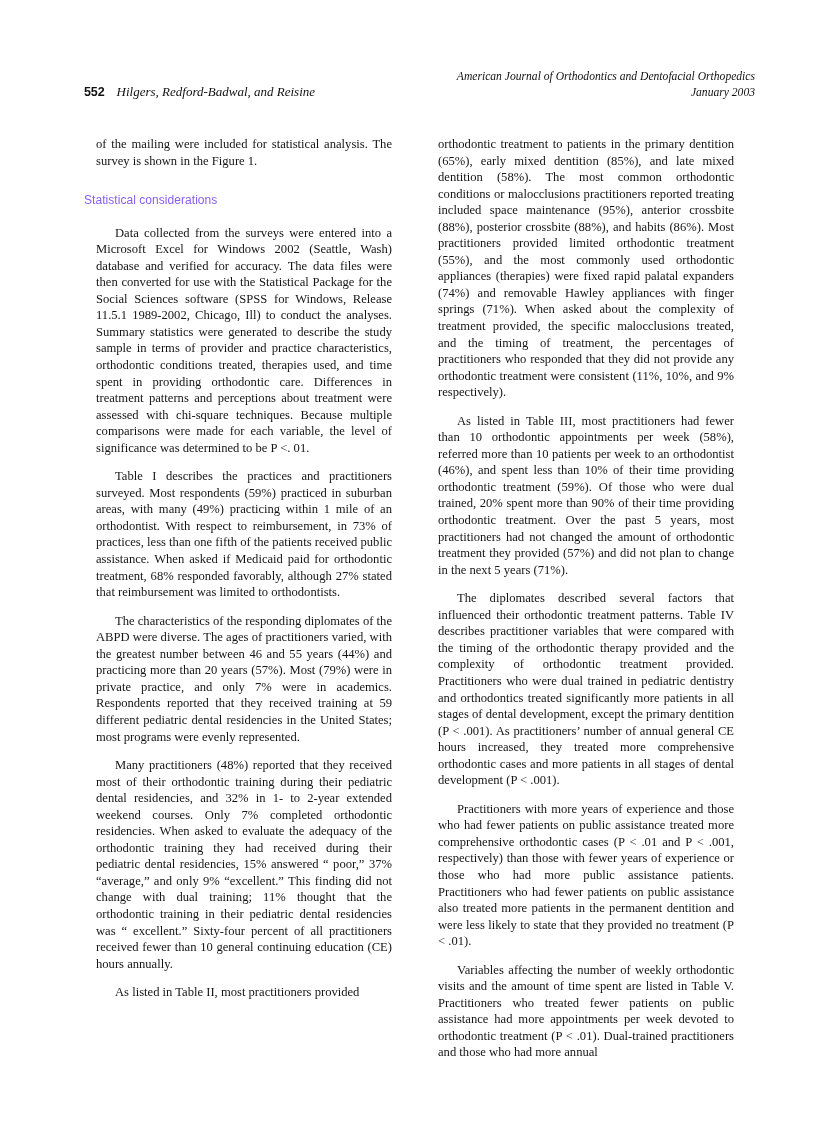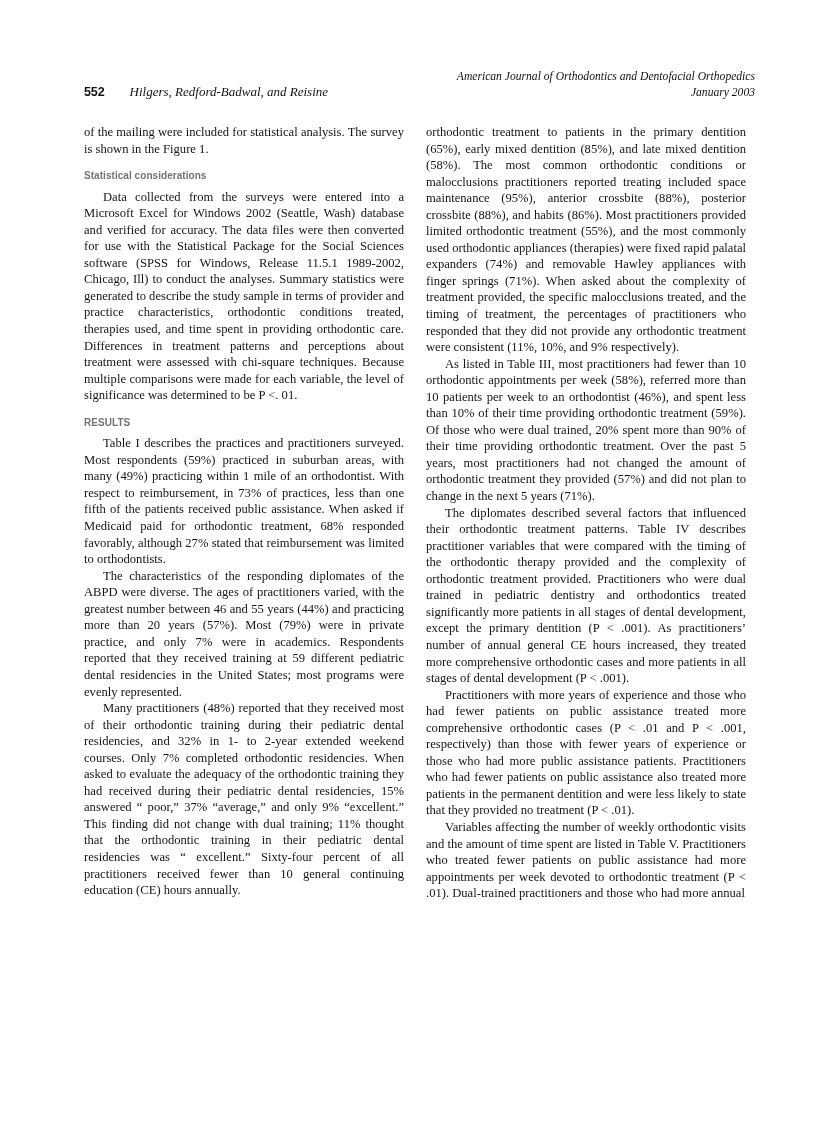--- a/index.html
+++ b/index.html
@@ -44,21 +44,21 @@
     font-family: "Liberation Sans", sans-serif;
     font-weight: bold;
     font-size: 12.5px;
     letter-spacing: -0.1px;
     color: #111;
   }
   .rh-authors {
     font-family: "Liberation Serif", serif;
     font-style: italic;
     font-size: 13px;
-    margin-left: 25px;
+    margin-left: 12px;
     color: #111;
   }
   .rh-right {
     text-align: right;
     font-family: Liberation Serif, serif;
     font-style: italic;
     font-size: 11.6px;
     line-height: 1.32;
     color: #111;
     white-space: nowrap;
@@ -73,43 +73,43 @@
     height: 930px;
     display: flex;
     gap: 22px;
   }
   .col {
     width: 320px;
     flex: 0 0 320px;
   }
 
   p.body-par {
-    margin: 0;
+    margin: 12px;
     font-family: "Liberation Serif", serif;
     font-size: 12.6px;
     line-height: 16.55px;
     text-align: justify;
     text-justify: inter-word;
     color: #151515;
     hyphens: none;
   }
   p.body-par.indent {
     text-indent: 19px;
   }
   p.body-par.cont {
     text-indent: 0;
   }
 
   h2.section-head {
     margin: 0;
     font-family: "Liberation Sans", sans-serif;
-    font-weight: bold;
-    font-size: 10px;
+    font-weight: normal;
+    font-size: 12px;
     line-height: 16.55px;
-    color: #737373;
+    color: #8b5cf6;
     letter-spacing: 0.05px;
   }
   h2.section-head.gap-above { padding-top: 11px; }
   h2.section-head.gap-below { padding-bottom: 4px; }
 </style>
 </head>
 <body>
 
 <div class="page">
 
@@ -123,24 +123,24 @@
       <div>January 2003</div>
     </div>
   </div>
 
   <div class="columns">
 
     <div class="col">
       <p class="body-par cont">of the mailing were included for statistical analysis. The survey is shown in the Figure 1.</p>
       <h2 class="section-head gap-above gap-below">Statistical considerations</h2>
       <p class="body-par indent">Data collected from the surveys were entered into a Microsoft Excel for Windows 2002 (Seattle, Wash) database and verified for accuracy. The data files were then converted for use with the Statistical Package for the Social Sciences software (SPSS for Windows, Release 11.5.1 1989-2002, Chicago, Ill) to conduct the analyses. Summary statistics were generated to describe the study sample in terms of provider and practice characteristics, orthodontic conditions treated, therapies used, and time spent in providing orthodontic care. Differences in treatment patterns and perceptions about treatment were assessed with chi-square techniques. Because multiple comparisons were made for each variable, the level of significance was determined to be P &lt;. 01.</p>
-      <h2 class="section-head gap-above gap-below">RESULTS</h2>
       <p class="body-par indent">Table I describes the practices and practitioners surveyed. Most respondents (59%) practiced in suburban areas, with many (49%) practicing within 1 mile of an orthodontist. With respect to reimbursement, in 73% of practices, less than one fifth of the patients received public assistance. When asked if Medicaid paid for orthodontic treatment, 68% responded favorably, although 27% stated that reimbursement was limited to orthodontists.</p>
       <p class="body-par indent">The characteristics of the responding diplomates of the ABPD were diverse. The ages of practitioners varied, with the greatest number between 46 and 55 years (44%) and practicing more than 20 years (57%). Most (79%) were in private practice, and only 7% were in academics. Respondents reported that they received training at 59 different pediatric dental residencies in the United States; most programs were evenly represented.</p>
       <p class="body-par indent">Many practitioners (48%) reported that they received most of their orthodontic training during their pediatric dental residencies, and 32% in 1- to 2-year extended weekend courses. Only 7% completed orthodontic residencies. When asked to evaluate the adequacy of the orthodontic training they had received during their pediatric dental residencies, 15% answered “ poor,” 37% “average,” and only 9% “excellent.” This finding did not change with dual training; 11% thought that the orthodontic training in their pediatric dental residencies was “ excellent.” Sixty-four percent of all practitioners received fewer than 10 general continuing education (CE) hours annually.</p>
+      <p class="body-par indent">As listed in Table II, most practitioners provided</p>
     </div>
 
     <div class="col">
       <p class="body-par cont">orthodontic treatment to patients in the primary dentition (65%), early mixed dentition (85%), and late mixed dentition (58%). The most common orthodontic conditions or malocclusions practitioners reported treating included space maintenance (95%), anterior crossbite (88%), posterior crossbite (88%), and habits (86%). Most practitioners provided limited orthodontic treatment (55%), and the most commonly used orthodontic appliances (therapies) were fixed rapid palatal expanders (74%) and removable Hawley appliances with finger springs (71%). When asked about the complexity of treatment provided, the specific malocclusions treated, and the timing of treatment, the percentages of practitioners who responded that they did not provide any orthodontic treatment were consistent (11%, 10%, and 9% respectively).</p>
       <p class="body-par indent">As listed in Table III, most practitioners had fewer than 10 orthodontic appointments per week (58%), referred more than 10 patients per week to an orthodontist (46%), and spent less than 10% of their time providing orthodontic treatment (59%). Of those who were dual trained, 20% spent more than 90% of their time providing orthodontic treatment. Over the past 5 years, most practitioners had not changed the amount of orthodontic treatment they provided (57%) and did not plan to change in the next 5 years (71%).</p>
       <p class="body-par indent">The diplomates described several factors that influenced their orthodontic treatment patterns. Table IV describes practitioner variables that were compared with the timing of the orthodontic therapy provided and the complexity of orthodontic treatment provided. Practitioners who were dual trained in pediatric dentistry and orthodontics treated significantly more patients in all stages of dental development, except the primary dentition (P &lt; .001). As practitioners’ number of annual general CE hours increased, they treated more comprehensive orthodontic cases and more patients in all stages of dental development (P &lt; .001).</p>
       <p class="body-par indent">Practitioners with more years of experience and those who had fewer patients on public assistance treated more comprehensive orthodontic cases (P &lt; .01 and P &lt; .001, respectively) than those with fewer years of experience or those who had more public assistance patients. Practitioners who had fewer patients on public assistance also treated more patients in the permanent dentition and were less likely to state that they provided no treatment (P &lt; .01).</p>
       <p class="body-par indent">Variables affecting the number of weekly orthodontic visits and the amount of time spent are listed in Table V. Practitioners who treated fewer patients on public assistance had more appointments per week devoted to orthodontic treatment (P &lt; .01). Dual-trained practitioners and those who had more annual</p>
     </div>
 

